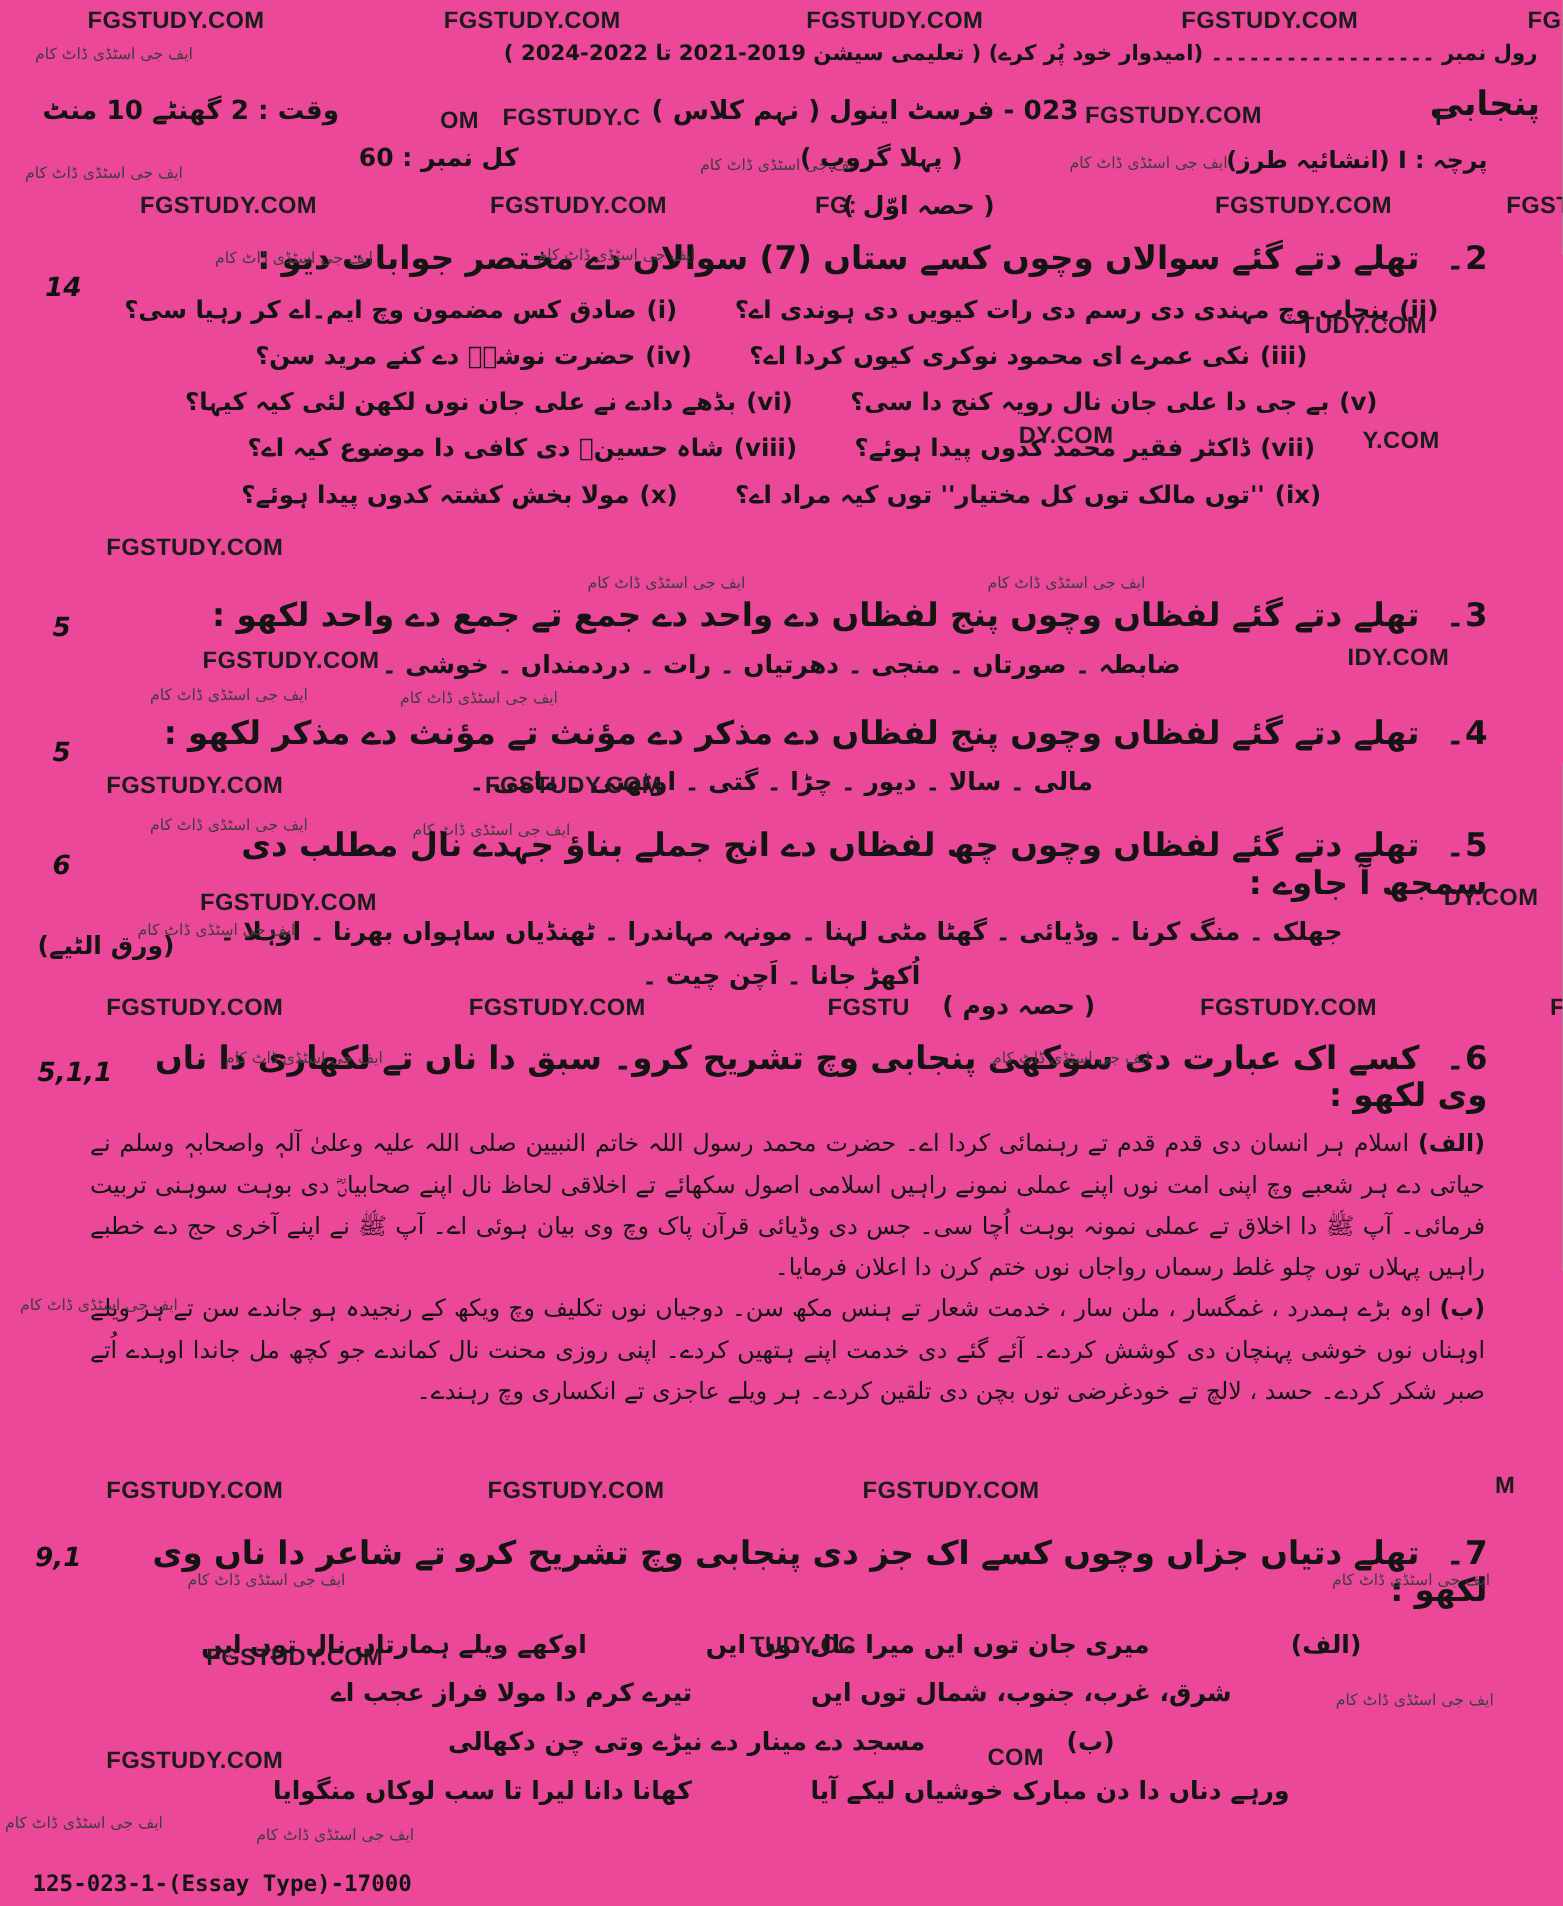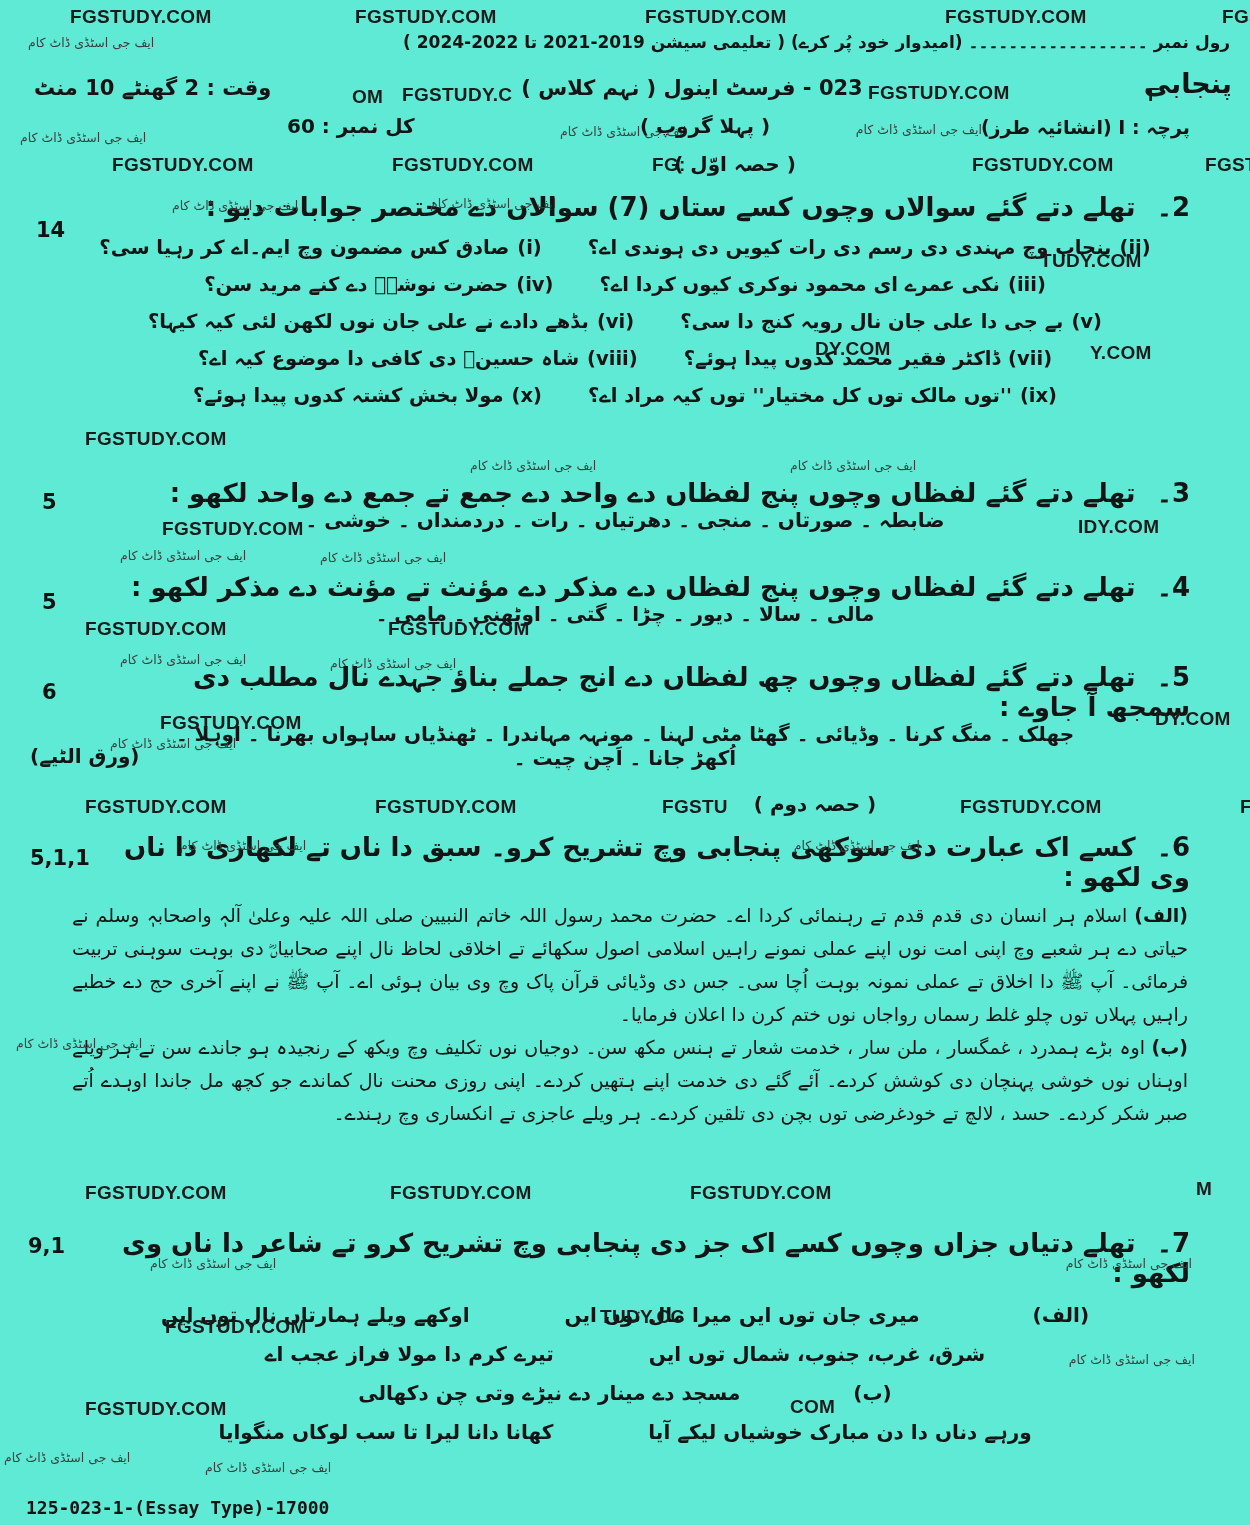--- a/index.html
+++ b/index.html
@@ -1,18 +1,18 @@
 <!DOCTYPE html>
 <html><head>
 <meta charset="utf-8">
 <style>
   html,body { margin:0; padding:0; background:#9a9a9a; }
   .page {
     position:relative; width:1250px; height:1525px; margin:0 auto;
-    background:#5eead4; color:#141414; overflow:hidden;
+    background:#ec4899; color:#141414; overflow:hidden;
     font-family:"DejaVu Sans", sans-serif;
   }
   
   .wm {
     position:absolute; direction:ltr; font-family:"Liberation Sans", sans-serif;
     font-weight:700; font-size:19px; letter-spacing:.3px; color:#1b1b1b; white-space:nowrap;
   }
   .uwm {
     position:absolute; direction:rtl; font-size:12.5px; color:#3d3d3d; white-space:nowrap;
   }
@@ -23,27 +23,27 @@
   .subject { position:absolute; right:18px; top:0; font-size:27px; font-weight:700; direction:rtl; }
   .exam-title { position:absolute; left:692px; top:8px; transform:translateX(-50%);
     font-size:21px; font-weight:700; direction:rtl; white-space:nowrap; }
   .time { position:absolute; left:34px; top:8px; font-size:21px; font-weight:700; direction:rtl; white-space:nowrap; }
   .paper-label { position:absolute; right:60px; top:4px; font-size:19px; font-weight:700; direction:rtl; }
   .group-label { position:absolute; left:705px; top:2px; transform:translateX(-50%); font-size:20px; font-weight:700; direction:rtl; }
   .total-label { position:absolute; left:287px; top:2px; font-size:20px; font-weight:700; direction:rtl; }
   .part-label { position:absolute; font-size:20px; font-weight:700; direction:rtl; white-space:nowrap; }
   
   .sec { position:absolute; left:0; right:0; direction:rtl; }
-  .marks { position:absolute; direction:ltr; font-weight:700; font-size:21px; color:#111; }
+  .marks { position:absolute; direction:ltr; font-weight:700; font-size:21px; color:#111;font-style:italic; }
   .qhead { font-weight:700; font-size:26px; padding:0 60px 0 120px; line-height:30px; }
   .qnum { font-weight:700; margin-left:12px; }
   .q2row { display:flex; direction:rtl; justify-content:center; gap:46px; margin-top:14px;
     font-size:19.5px; font-weight:600; }
   .qi b { margin-left:8px; }
-  .words { text-align:center; font-size:20px; font-weight:600; }
+  .words { text-align:center; font-size:20px; font-weight:600; margin-top:11px; }
   .para { padding:0 62px 0 72px; font-size:19px; line-height:33px; text-align:justify; margin-top:7px; }
   .plabel { font-weight:700; }
   .couplet { display:flex; direction:rtl; justify-content:center; gap:95px; margin-top:15px;
     font-size:20px; font-weight:600; white-space:nowrap; }
   .couplet .plabel { margin-left:18px; }
   .turn-note { position:absolute; left:30px; top:82px; font-size:20px; font-weight:700; direction:rtl; }
   .q8line { font-size:19.5px; font-weight:600; padding:0 40px 0 120px; }
   .footer-code { position:absolute; left:26px; top:1497px; direction:ltr;
     font-family:"DejaVu Sans Mono", monospace; font-weight:700; font-size:18px; }
 </style>

